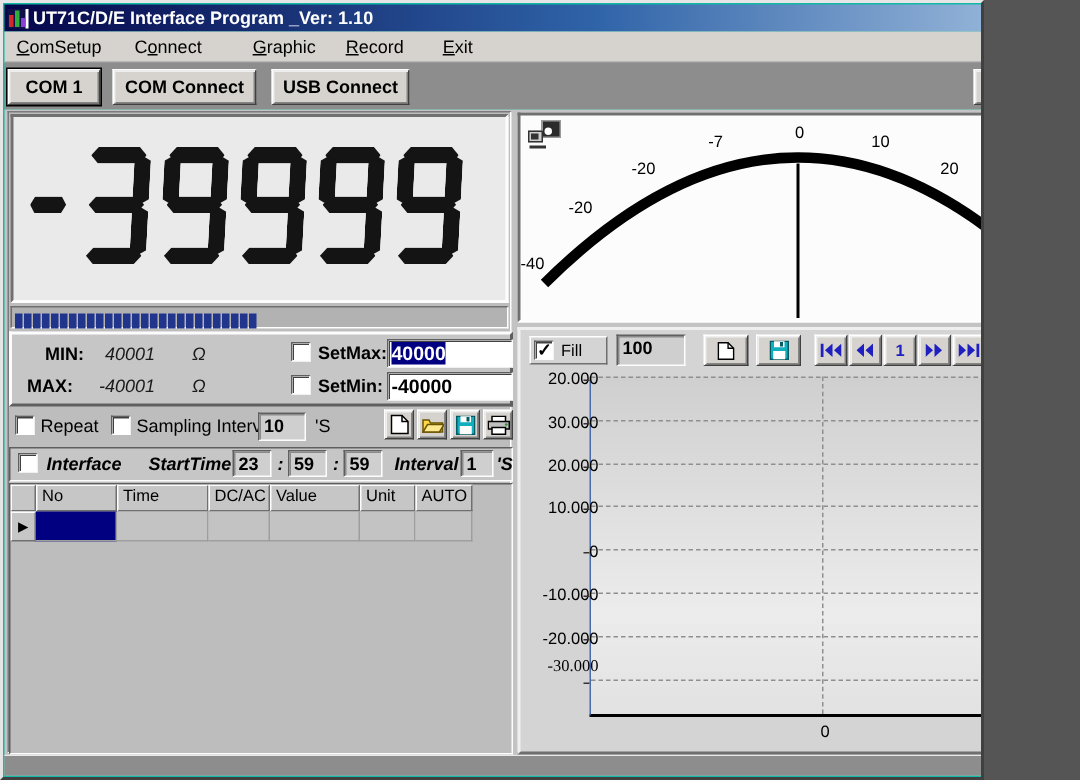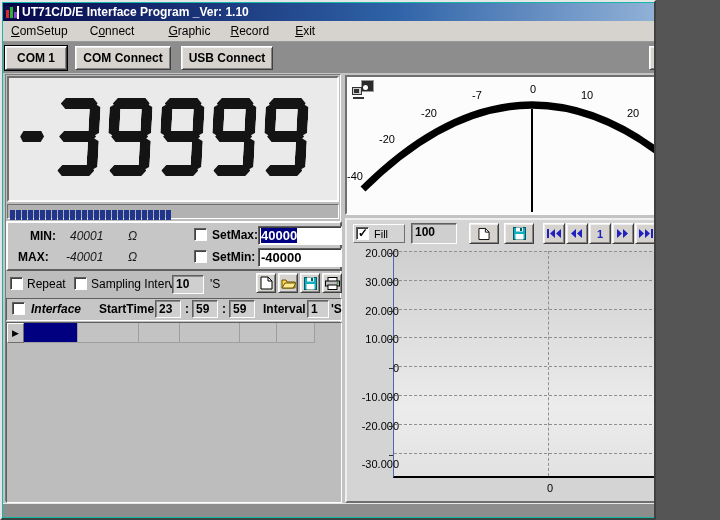--- a/index.html
+++ b/index.html
@@ -81,21 +81,21 @@
   #repeat-row{position:absolute;left:0;top:198px;width:336px;height:24px;font-size:12px;color:#000;}
   .row-label{position:absolute;white-space:nowrap;}
   .num-box{position:absolute;background:#cfcfcf;border:1px solid;border-color:#5f5f5f #fdfdfd #fdfdfd #5f5f5f;
     box-shadow:inset 1px 1px 0 #8a8a8a;font-weight:bold;font-size:12px;padding:1px 3px;color:#000;}
   .icon-btn{position:absolute;top:0;width:20px;height:20px;background:#d6d3ce;
     border:1px solid;border-color:#fff #404040 #404040 #fff;box-shadow:inset 1px 1px 0 #efefef,inset -1px -1px 0 #848484;
     display:flex;align-items:center;justify-content:center;padding:0;}
   
   #recall-row{position:absolute;left:0;top:223px;width:336px;height:23px;background:#c6c6c6;
     border:1px solid;border-color:#5f5f5f #fdfdfd #fdfdfd #5f5f5f;font-size:12px;}
-  .bold{font-weight:bold;} .bold-italic{font-weight:bold;font-style:italic;}
+  .bold{font-weight:bold;font-style:italic;} .bold-italic{font-weight:bold;font-style:italic;}
   
   #table-area{position:absolute;left:0;top:247px;width:336px;height:181px;background:#bdbdbd;
     border:1px solid;border-color:#5f5f5f #fdfdfd #fdfdfd #5f5f5f;overflow:hidden;}
   #table-header{display:flex;height:18px;}
   .th{background:#c6c6c6;border:1px solid;border-color:#fdfdfd #6f6f6f #6f6f6f #fdfdfd;
     font-size:11px;color:#000;padding:1px 3px;overflow:hidden;white-space:nowrap;}
   #table-row{display:flex;height:20px;}
   .td{background:#c3c3c3;border-right:1px solid #9e9e9e;border-bottom:1px solid #9e9e9e;}
   .td.selector,.th.selector{background:#c6c6c6;border:1px solid;border-color:#fdfdfd #6f6f6f #6f6f6f #fdfdfd;
     font-size:9px;line-height:18px;text-align:center;color:#000;}
@@ -288,20 +288,29 @@
         <span class="row-label bold" style="left:178px;top:3px">:</span>
         <span class="num-box" style="left:185px;top:1px;width:26px;height:18px">59</span>
         <span class="row-label bold" style="left:215px;top:3px">:</span>
         <span class="num-box" style="left:222px;top:1px;width:26px;height:18px">59</span>
         <span class="row-label bold" style="left:256px;top:3px">Interval</span>
         <span class="num-box" style="left:300px;top:1px;width:22px;height:18px">1</span>
         <span class="row-label bold" style="left:324px;top:3px">'S</span>
       </div>
 
       <div id="table-area">
+        <div id="table-header">
+          <div class="th selector" style="width:17px"></div>
+          <div class="th" style="width:54px">No</div>
+          <div class="th" style="width:61px">Time</div>
+          <div class="th" style="width:41px">DC/AC</div>
+          <div class="th" style="width:60px">Value</div>
+          <div class="th" style="width:37px">Unit</div>
+          <div class="th" style="width:38px">AUTO</div>
+        </div>
         <div id="table-row">
           <div class="td selector" style="width:17px">▶</div>
           <div class="td selected" style="width:54px"></div>
           <div class="td" style="width:61px"></div>
           <div class="td" style="width:41px"></div>
           <div class="td" style="width:60px"></div>
           <div class="td" style="width:37px"></div>
           <div class="td" style="width:38px"></div>
         </div>
       </div>
@@ -409,18 +418,18 @@
         <span class="ytick-label" style="top: 90.6508px;">20.000</span>
         <span class="ytick" style="top: 90.6508px;"></span>
         <span class="ytick-label" style="top: 119.476px;">10.000</span>
         <span class="ytick" style="top: 119.476px;"></span>
         <span class="ytick-label" style="top: 148.302px;">0</span>
         <span class="ytick" style="top: 148.302px;"></span>
         <span class="ytick-label" style="top: 177.127px;">-10.000</span>
         <span class="ytick" style="top: 177.127px;"></span>
         <span class="ytick-label" style="top: 205.952px;">-20.000</span>
         <span class="ytick" style="top: 205.952px;"></span>
-        <span class="ytick-label" style="top: 244px;">-30.000</span>
+        <span class="ytick-label" style="top: 224px; font-family: Liberation Serif, serif;">-30.000</span>
         <span class="ytick" style="top: 234.778px;"></span>
       </div>
 
   </div>
 </div>
 
 </body></html>

